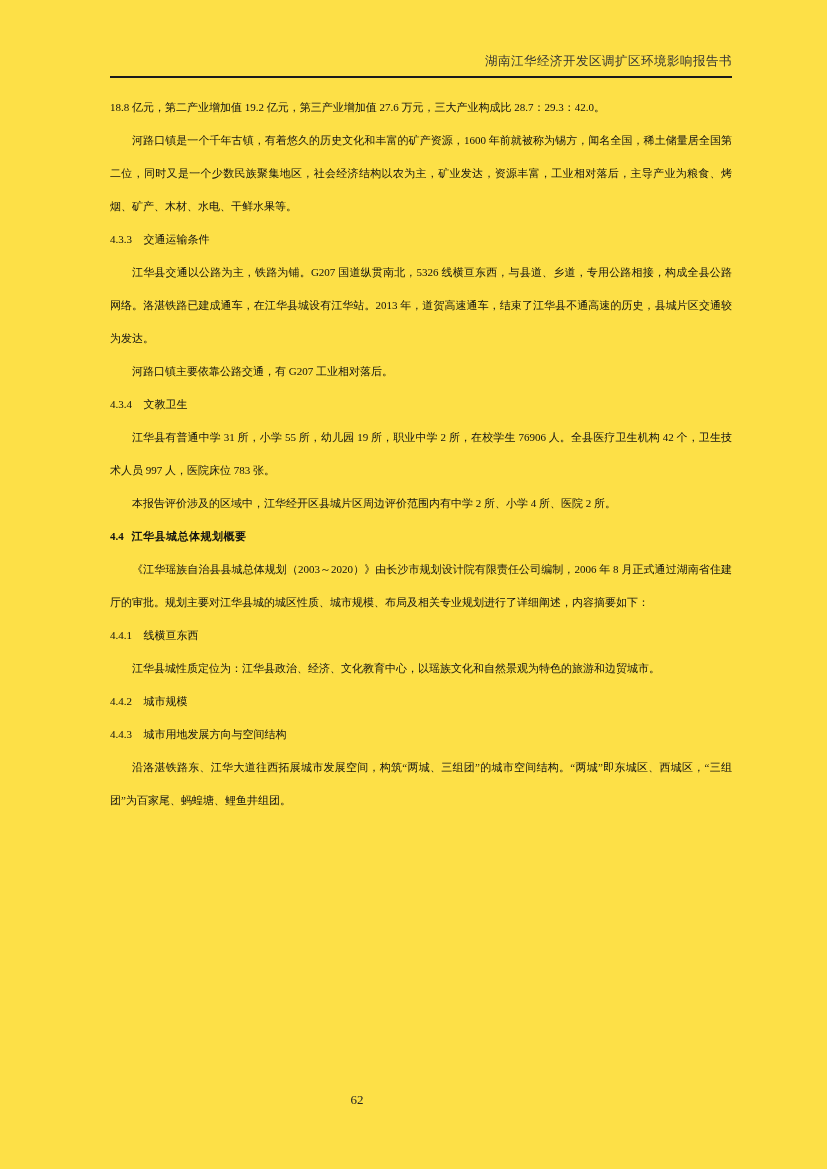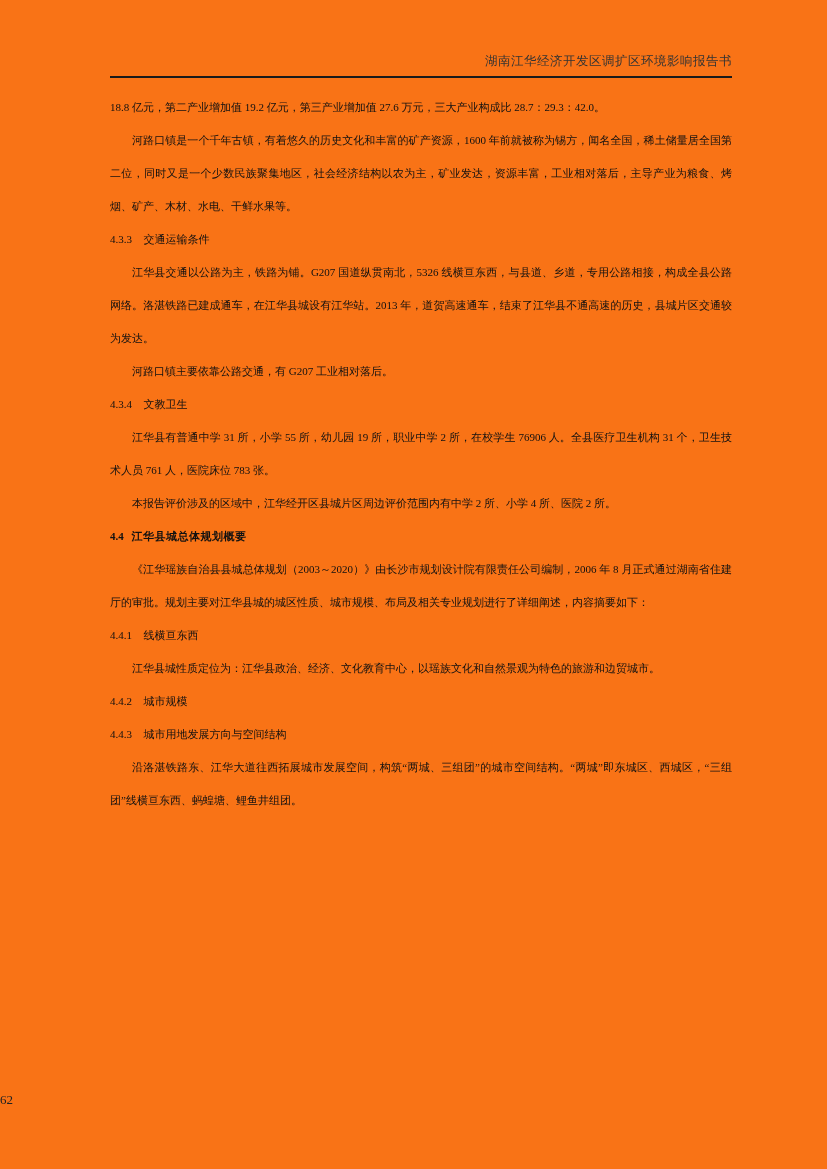--- a/index.html
+++ b/index.html
@@ -1,21 +1,21 @@
 <!DOCTYPE html>
 <html><head>
 <meta charset="utf-8">
 <style>
   html, body { margin: 0; padding: 0; background: #ffffff; }
   .page {
     position: relative;
     width: 827px;
     height: 1169px;
     margin: 0 auto;
-    background: #f97316;
+    background: #fde047;
     font-family: "Liberation Serif", "DejaVu Serif", serif;
     color: #111111;
     overflow: hidden;
   }
   .header {
     position: absolute;
     top: 0;
     left: 110px;
     width: 622px;
   }
@@ -58,20 +58,21 @@
   }
   h2.h-main .h-title {
     font-family: Liberation Serif, serif;
     letter-spacing: 0.5px;
   }
   .footer {
     position: absolute;
     top: 1090px;
     left: 0;
     width: 714px;
+    text-align: center;
     font-size: 13px;
     line-height: 20px;
     color: #222222;
   }
 </style>
 </head>
 <body>
 
 <div class="page">
 
@@ -88,21 +89,21 @@
       <span class="h-num">4.3.3</span>
       <span class="h-title">交通运输条件</span>
     </h3>
     <p class="indent">江华县交通以公路为主，铁路为铺。G207 国道纵贯南北，5326 线横亘东西，与县道、乡道，专用公路相接，构成全县公路网络。洛湛铁路已建成通车，在江华县城设有江华站。2013 年，道贺高速通车，结束了江华县不通高速的历史，县城片区交通较为发达。</p>
     <p class="indent">河路口镇主要依靠公路交通，有 G207 工业相对落后。</p>
 
     <h3 class="h-sub">
       <span class="h-num">4.3.4</span>
       <span class="h-title">文教卫生</span>
     </h3>
-    <p class="indent">江华县有普通中学 31 所，小学 55 所，幼儿园 19 所，职业中学 2 所，在校学生 76906 人。全县医疗卫生机构 31 个，卫生技术人员 761 人，医院床位 783 张。</p>
+    <p class="indent">江华县有普通中学 31 所，小学 55 所，幼儿园 19 所，职业中学 2 所，在校学生 76906 人。全县医疗卫生机构 42 个，卫生技术人员 997 人，医院床位 783 张。</p>
     <p class="indent">本报告评价涉及的区域中，江华经开区县城片区周边评价范围内有中学 2 所、小学 4 所、医院 2 所。</p>
 
     <h2 class="h-main">
       <span class="h-num">4.4</span>
       <span class="h-title">江华县城总体规划概要</span>
     </h2>
     <p class="indent">《江华瑶族自治县县城总体规划（2003～2020）》由长沙市规划设计院有限责任公司编制，2006 年 8 月正式通过湖南省住建厅的审批。规划主要对江华县城的城区性质、城市规模、布局及相关专业规划进行了详细阐述，内容摘要如下：</p>
 
     <h3 class="h-sub">
       <span class="h-num">4.4.1</span>
@@ -112,20 +113,20 @@
 
     <h3 class="h-sub">
       <span class="h-num">4.4.2</span>
       <span class="h-title">城市规模</span>
     </h3>
 
     <h3 class="h-sub">
       <span class="h-num">4.4.3</span>
       <span class="h-title">城市用地发展方向与空间结构</span>
     </h3>
-    <p class="indent">沿洛湛铁路东、江华大道往西拓展城市发展空间，构筑“两城、三组团”的城市空间结构。“两城”即东城区、西城区，“三组团”线横亘东西、蚂蝗塘、鲤鱼井组团。</p>
+    <p class="indent">沿洛湛铁路东、江华大道往西拓展城市发展空间，构筑“两城、三组团”的城市空间结构。“两城”即东城区、西城区，“三组团”为百家尾、蚂蝗塘、鲤鱼井组团。</p>
   </div>
 
   <div class="footer">
     <span>62</span>
   </div>
 
 </div>
 
 </body></html>

